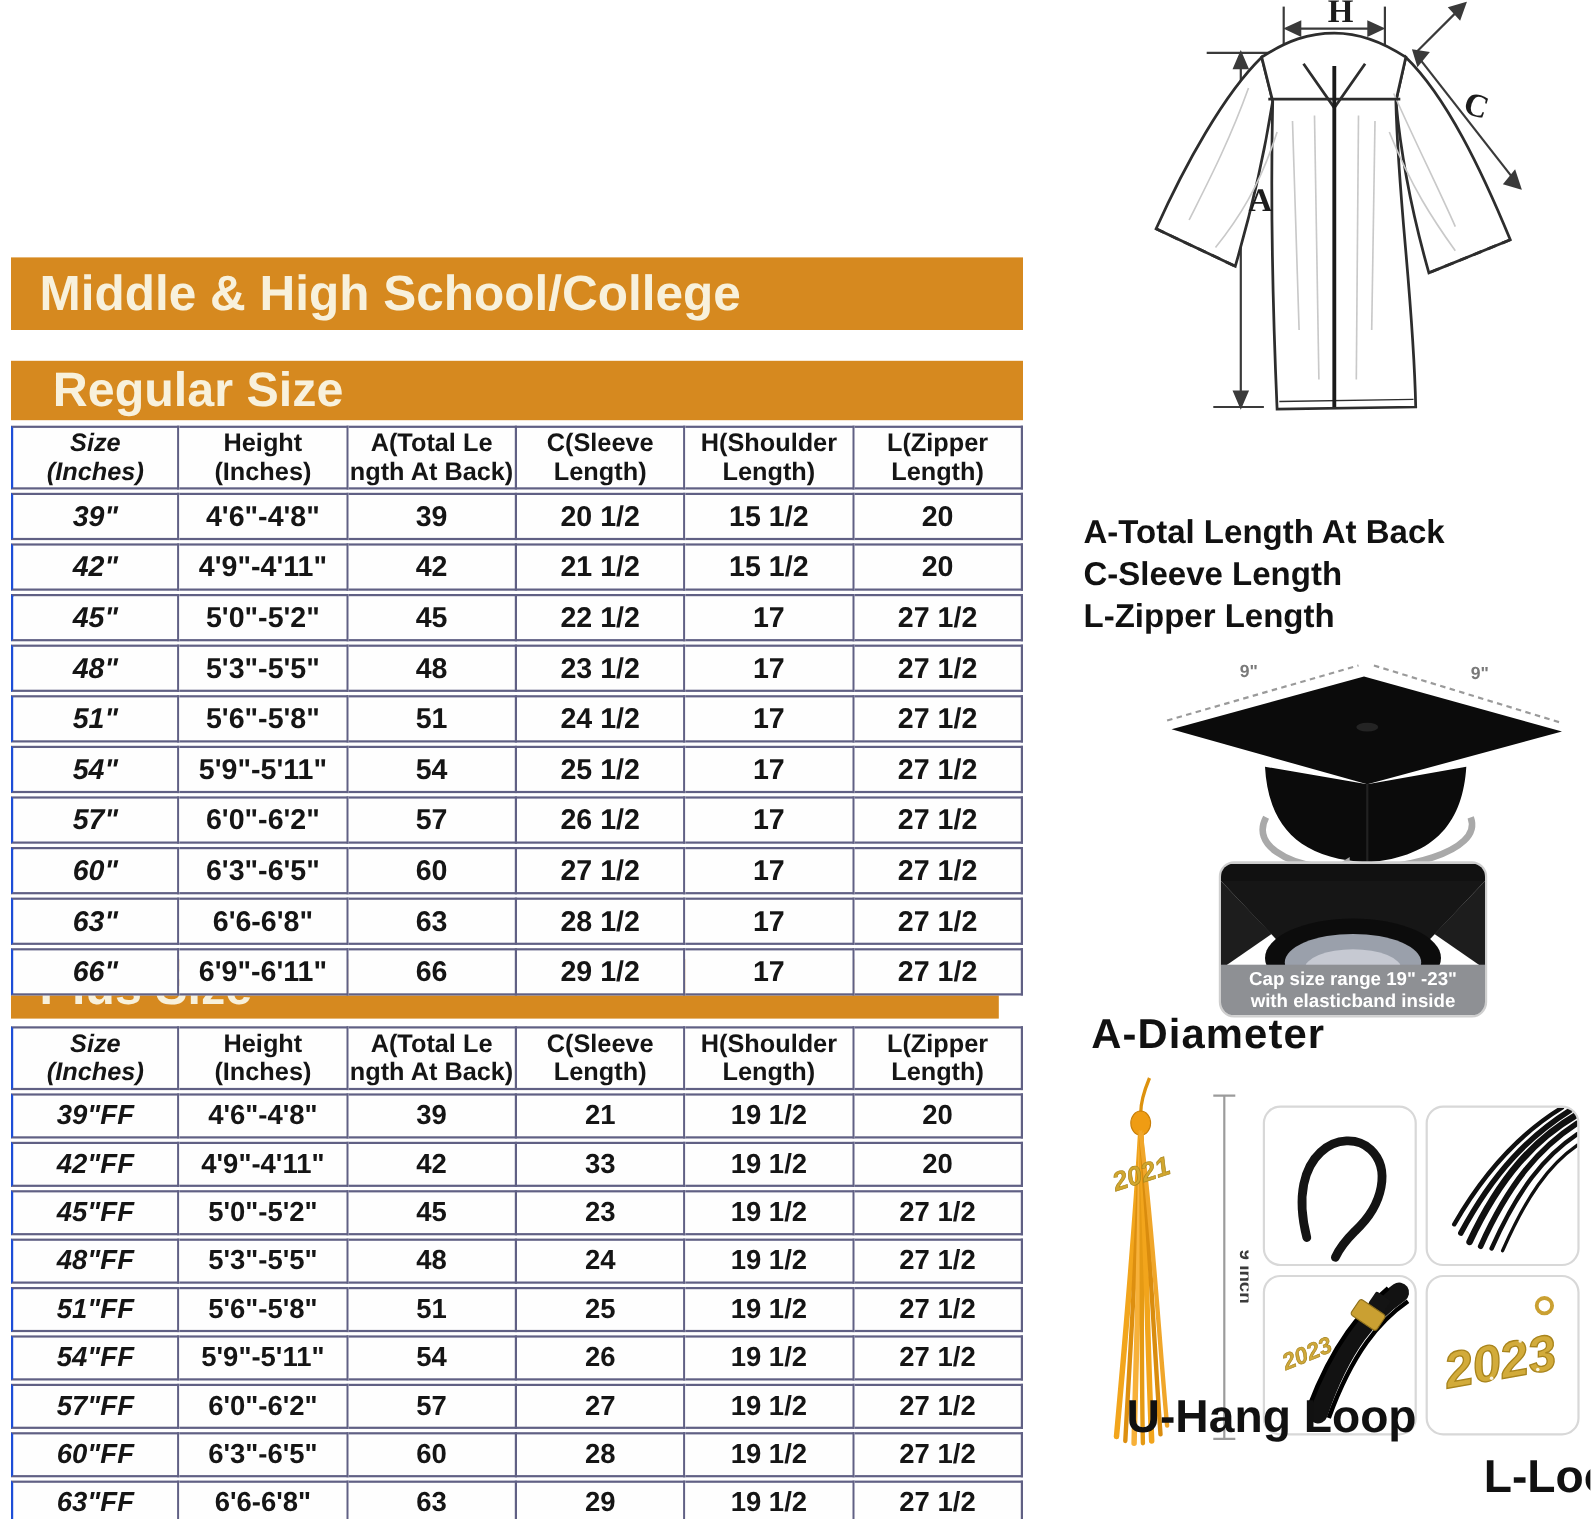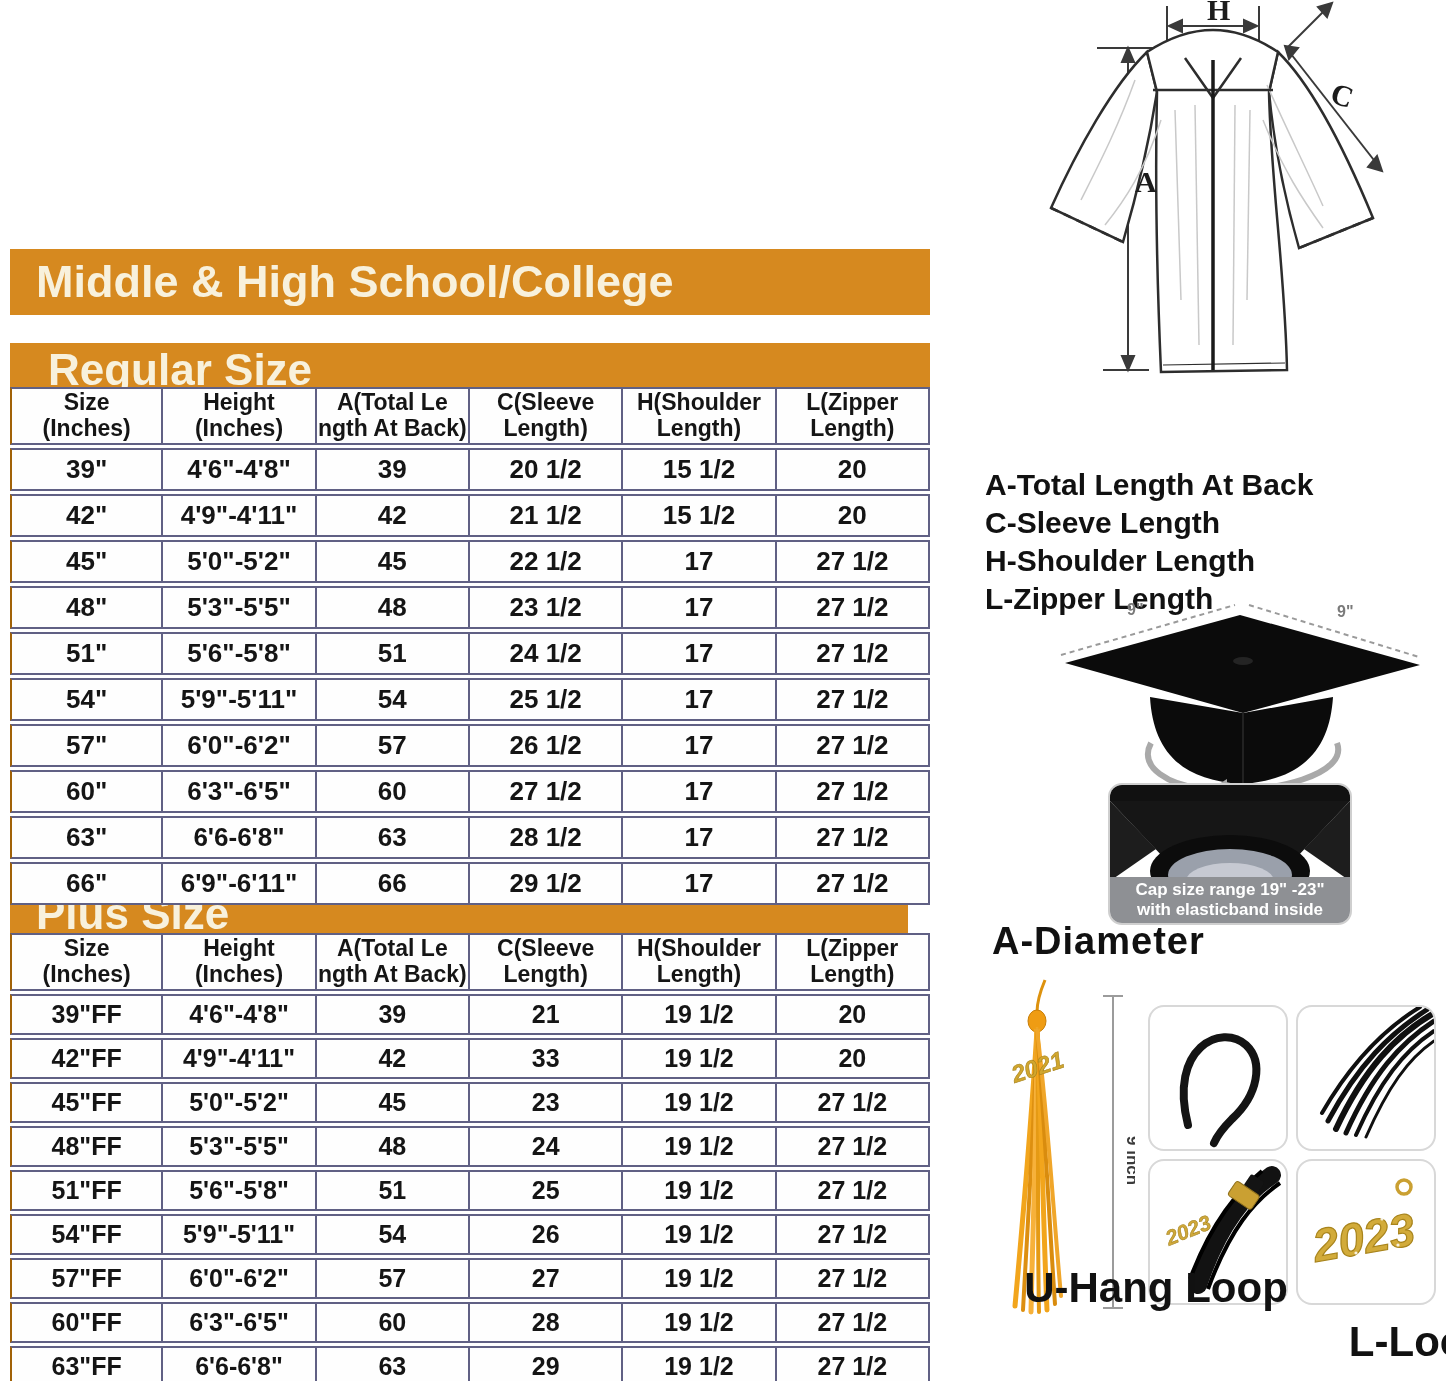--- a/index.html
+++ b/index.html
@@ -2,32 +2,32 @@
 <html><head>
 <meta charset="utf-8">
 <style>
   html,body{margin:0;padding:0;background:#ffffff;}
   #stage{position:relative;width:1446px;height:1381px;background:#ffffff;overflow:hidden;
          font-family:"Liberation Sans",sans-serif;color:#1c1c1c;}
   .abs{position:absolute;}
 
   #page-title{left:22px;top:18px;font-size:86px;font-weight:bold;color:#282828;letter-spacing:0px;}
 
-  .banner{background:#D6891F;color:#F8F1DC;font-weight:bold;display:flex;align-items:center;margin-top:15px;}
+  .banner{background:#D6891F;color:#F8F1DC;font-weight:bold;display:flex;align-items:center;}
   #banner-group{left:10px;top:234px;width:920px;height:66px;font-size:45px;padding-left:26px;box-sizing:border-box;}
   #banner-regular{left:10px;top:328px;width:920px;height:54px;font-size:44px;padding-left:38px;box-sizing:border-box;}
   #banner-plus{left:10px;top:872px;width:898px;height:54px;font-size:44px;padding-left:26px;box-sizing:border-box;}
 
   table.size-table{border-collapse:separate;border-spacing:0 3px;width:920px;table-layout:fixed;}
   #regular-table{left:10px;top:384px;}
   #plus-table{left:10px;top:930px;}
   .size-table th,.size-table td{border-top:2px solid #606084;border-bottom:2px solid #606084;
       border-right:2px solid #606084;text-align:center;vertical-align:middle;color:#151515;
       background:#fefefe;font-weight:bold;}
-  .size-table th:first-child,.size-table td:first-child{border-left:2px solid #a16207;}
+  .size-table th:first-child,.size-table td:first-child{border-left:2px solid #1d4ed8;font-style:italic;}
   .size-table th{height:52px;font-size:23px;line-height:1.12;white-space:pre-line;}
   #regular-table td{height:37px;font-size:26px;}
   #plus-table td{height:35px;font-size:25px;}
 
   #legend{left:985px;top:466px;font-size:30px;font-weight:bold;line-height:38px;color:#111;}
 
   #a-diameter{left:992px;top:920px;font-size:38px;font-weight:bold;letter-spacing:1px;color:#111;}
 
   #undercap-card{left:1108px;top:783px;width:244px;height:142px;border:2px solid #cfcfcf;border-radius:14px;
       overflow:hidden;background:#ffffff;box-sizing:border-box;}
@@ -293,21 +293,20 @@
     <g class="serif" font-weight="bold" font-size="30" fill="#1c1c1c">
       <text x="222" y="20">H</text>
       <text x="150" y="192">A</text>
       <text x="346" y="104" transform="rotate(18 352 96)">C</text>
     </g>
   </svg>
 
   <div id="legend" class="abs">
     <div>A-Total Length At Back</div>
     <div>C-Sleeve Length</div>
-    <div>H-Shoulder Length</div>
     <div>L-Zipper Length</div>
   </div>
 
   <svg class="abs" style="left:1015px;top:585px;" width="430" height="210" viewBox="0 0 430 210">
     <g stroke="#9a9a9a" stroke-width="2" fill="none" stroke-dasharray="5,4">
       <path d="M46,70 L220,20"></path>
       <path d="M234,20 L404,72"></path>
     </g>
     <g font-size="16" fill="#7a7a7a" font-weight="bold">
       <text x="112" y="30">9"</text>

